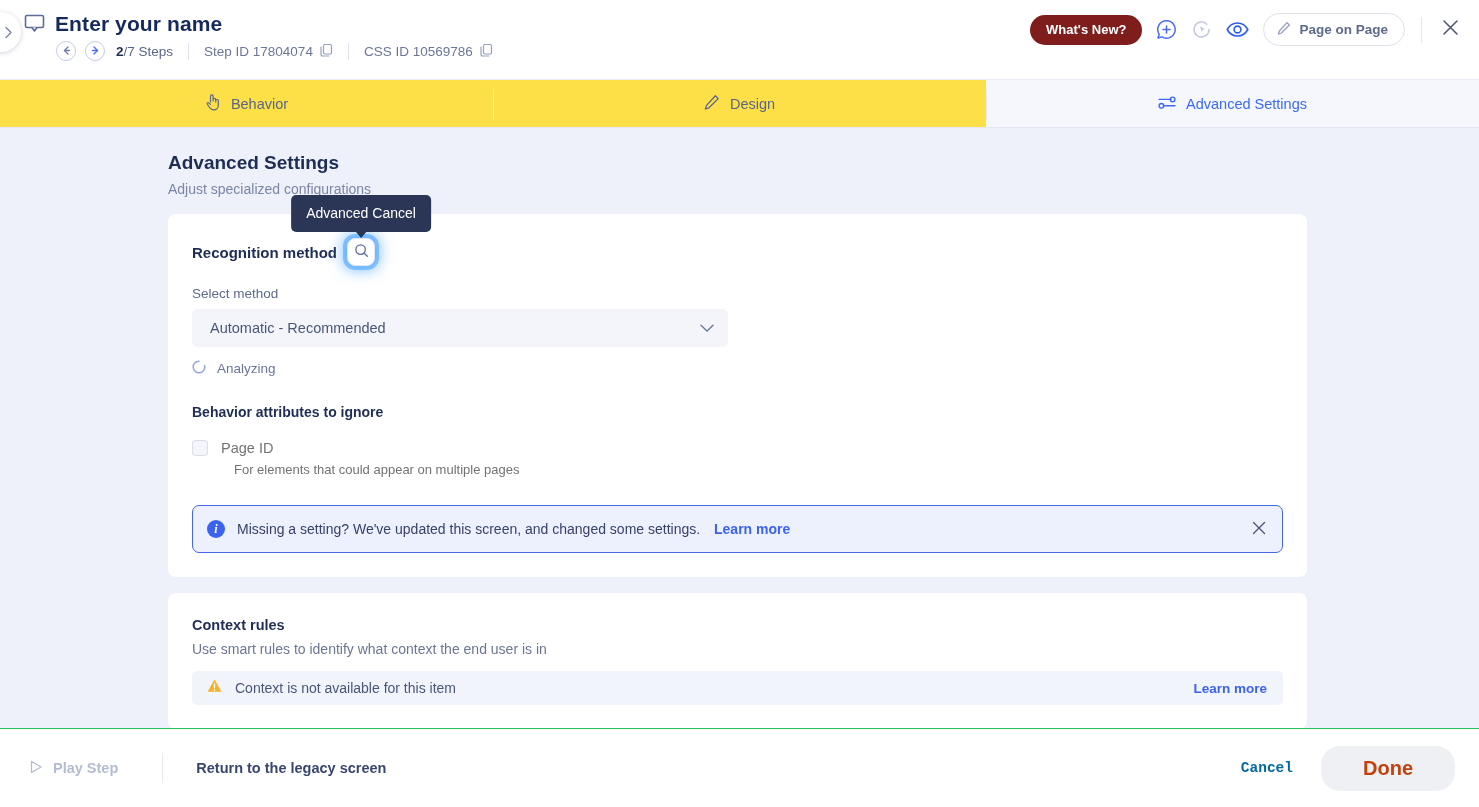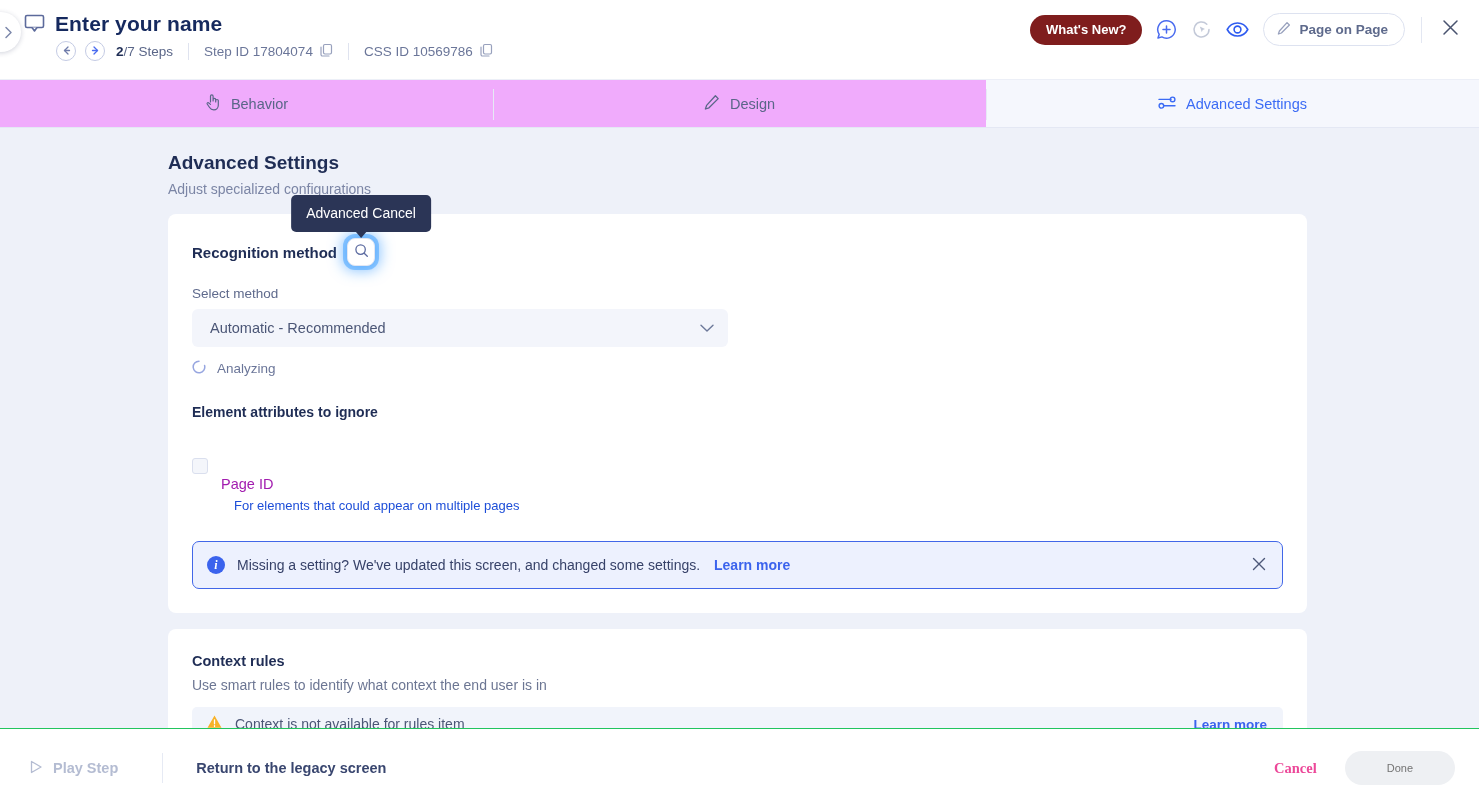--- a/index.html
+++ b/index.html
@@ -89,21 +89,21 @@
   .tabs {
     flex: 0 0 49px; height: 49px;
     display: flex; background: #fff;
     border-top: 1px solid #eceff7;
     border-bottom: 1px solid #e4e8f4;
   }
   .tab {
     flex: 1 1 0; display: flex; align-items: center; justify-content: center;
     gap: 10px; font-size: 14.5px; color: #5a6688;
     cursor: pointer; position: relative;
-    background: #f0abfc;
+    background: #fde047;
   }
   .tab + .tab::before {
     content: ""; position: absolute; left: 0; top: 9px;
     width: 1px; height: 31px; background: #e6eaf5;
   }
   .tab.active {
     background: #f5f7fd; color: #3b6bf5; font-weight: 400;
   }
   .tab.active::before { background: #e6eaf5; }
 
@@ -173,22 +173,22 @@
 
   .analyzing { display: flex; align-items: center; gap: 11px; margin-top: 13px; font-size: 13.5px; color: #6b7699; }
 
   .sub-head { font-size: 14px; font-weight: 700; color: #1f2d55; margin-top: 27px; }
 
   .check-row { display: flex; align-items: center; gap: 13px; margin-top: 20px; }
   .checkbox {
     width: 16px; height: 16px; border-radius: 3px;
     border: 1px solid #dadfee; background: #f4f6fb; cursor: pointer;
   }
-  .check-label { font-size: 14.5px; color: #a21caf; margin-top: 36px; }
-  .check-help { font-size: 13px; color: #1d4ed8; margin: 6px 0 8px 42px; }
+  .check-label { font-size: 14.5px; color: #737373; }
+  .check-help { font-size: 13px; color: #737373; margin: 6px 0 8px 42px; }
 
   .banner {
     margin-top: 28px;
     border: 1px solid #4267e8;
     background: #edf1fe;
     border-radius: 7px;
     height: 48px;
     display: flex; align-items: center;
     padding: 0 16px 0 14px;
   }
@@ -227,27 +227,27 @@
   .play-step {
     display: flex; align-items: center; gap: 10px;
     font-size: 14.5px; font-weight: 700; color: #b4bcd2;
     cursor: pointer;
   }
   .foot-div { width: 1px; height: 30px; background: #e6eaf4; margin: 0 33px 0 44px; }
   .legacy-link { font-size: 14.5px; font-weight: 700; color: #39466f; cursor: pointer; }
   .foot-right { margin-left: auto; display: flex; align-items: center; gap: 10px; }
   .cancel-btn {
     background: none; border: none; cursor: pointer;
-    font-size: 14.5px; font-weight: 700; color: #ec4899;
+    font-size: 14.5px; font-weight: 700; color: #0369a1;
     padding: 10px 18px;
-    font-family: Liberation Serif, serif;
+    font-family: Liberation Mono, monospace;
   }
   .done-btn {
     background: #eef0f3; border: none; border-radius: 19px;
-    font-size: 11px; color: #737373; font-weight: 400;
+    font-size: 20px; color: #c2410c; font-weight: 700;
     padding: 11px 42px; cursor: default;
     font-family: "Liberation Sans", sans-serif;
   }
 </style>
 </head>
 <body>
 
 <div class="app">
 
   <div class="header">
@@ -427,21 +427,21 @@
 
       <div class="analyzing">
         <span>
           <svg width="14" height="14" viewBox="0 0 14 14" fill="none">
             <path d="M7 1.2a5.8 5.8 0 1 0 5.6 4.3" stroke="#97a6e0" stroke-width="1.5" stroke-linecap="round"></path>
           </svg>
         </span>
         <span>Analyzing</span>
       </div>
 
-      <div class="sub-head">Element attributes to ignore</div>
+      <div class="sub-head">Behavior attributes to ignore</div>
 
       <div class="check-row">
         <span class="checkbox"></span>
         <span class="check-label">Page ID</span>
       </div>
       <div class="check-help">For elements that could appear on multiple pages</div>
 
       <div class="banner">
         <span class="info-badge">i</span>
         <span class="banner-text">
@@ -459,21 +459,21 @@
     <div class="card sp">
       <div class="ctx-title">Context rules</div>
       <div class="ctx-desc">Use smart rules to identify what context the end user is in</div>
       <div class="ctx-box">
         <span class="warn-icon">
           <svg width="17" height="16" viewBox="0 0 17 16" fill="none">
             <path d="M8.5 1.6l7 12.2H1.5l7-12.2Z" fill="#f8b229"></path>
             <path d="M8.5 5.8v4M8.5 11.6v.8" stroke="#fff" stroke-width="1.3" stroke-linecap="round"></path>
           </svg>
         </span>
-        <span class="ctx-msg">Context is not available for rules item</span>
+        <span class="ctx-msg">Context is not available for this item</span>
         <span class="link">Learn more</span>
       </div>
     </div>
 
   </div>
 
   <div class="footer">
     <span class="play-step">
       <span>
         <svg width="13" height="14" viewBox="0 0 13 14" fill="none">

